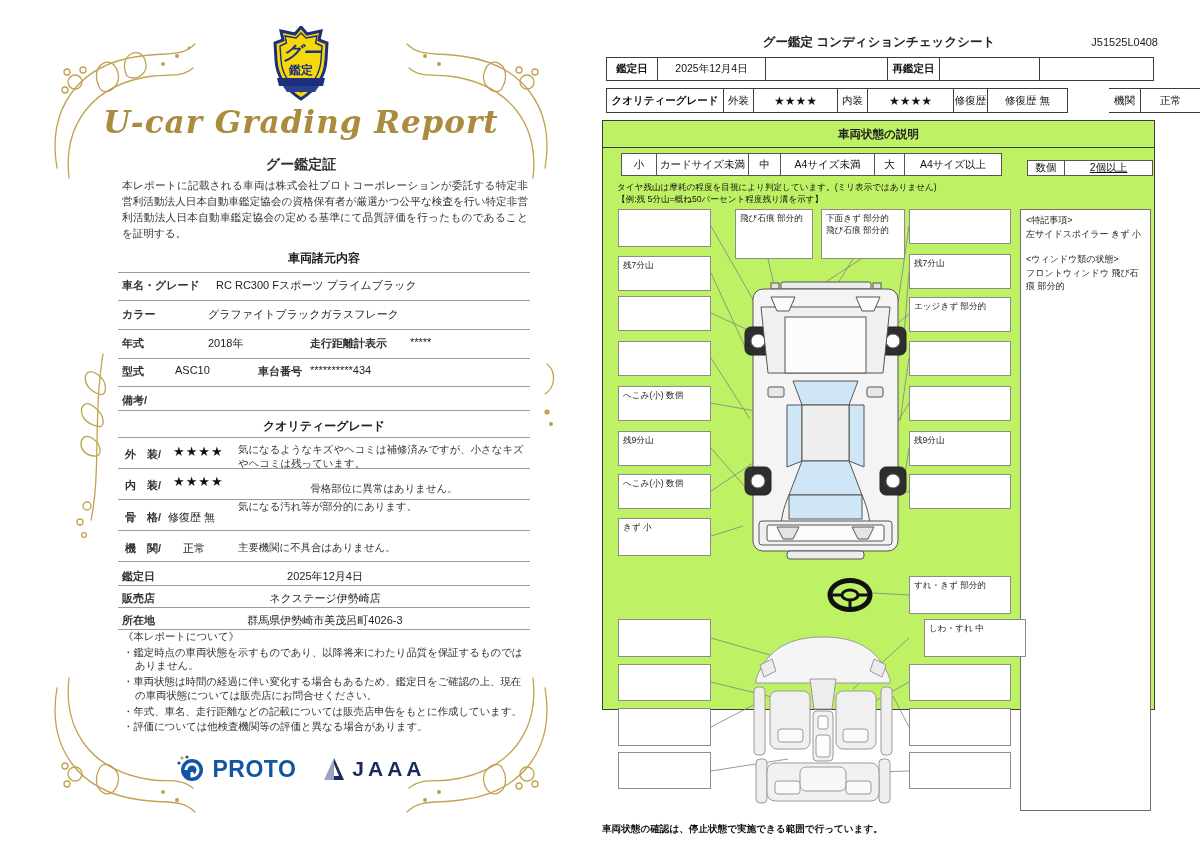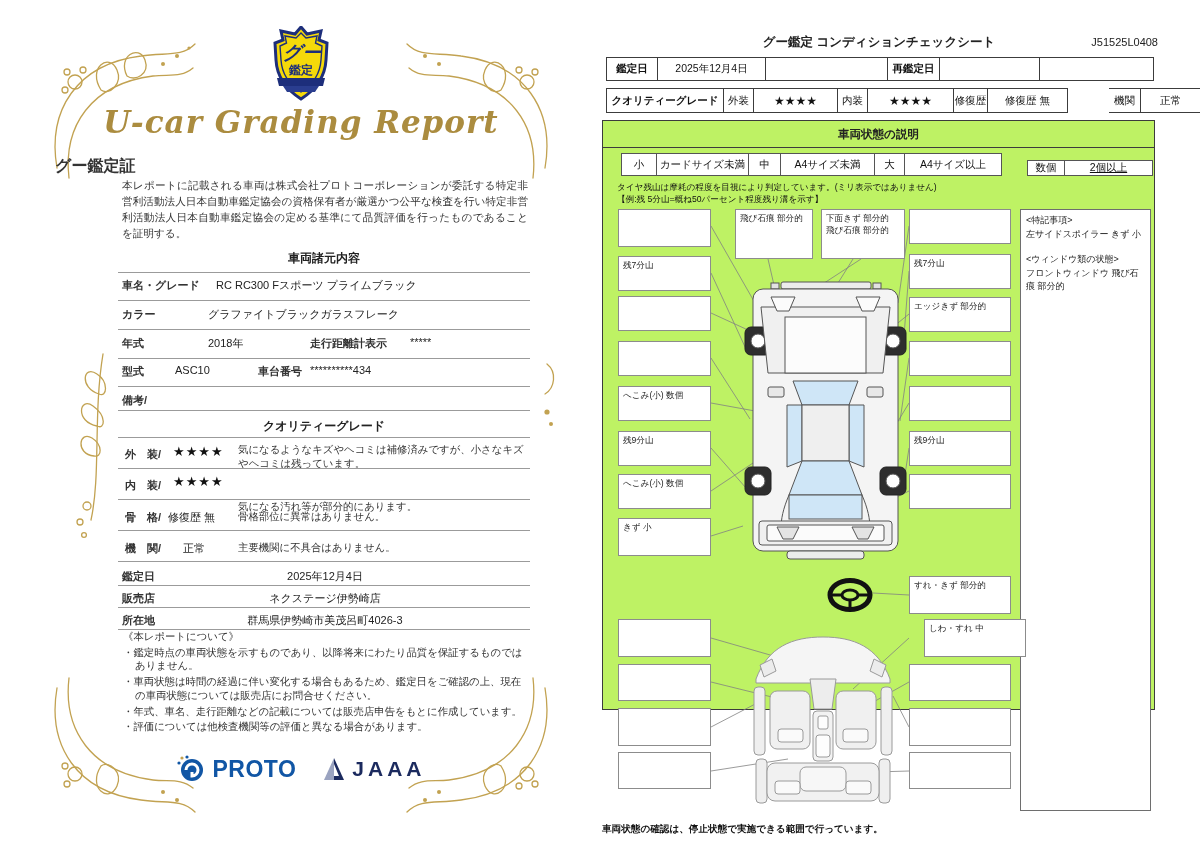--- a/index.html
+++ b/index.html
@@ -10,21 +10,21 @@
   .abs{position:absolute;}
   
   #left-page{position:absolute;left:55px;top:18px;width:492px;height:820px;}
   .gold{stroke:#c2a251;fill:none;stroke-width:1.3;stroke-linecap:round;}
   .gold-dot{fill:#c2a251;stroke:none;}
   .cert-title{
     position:absolute;left:0;top:86px;width:492px;text-align:center;
     font-family:"DejaVu Serif",serif;font-style:italic;font-weight:bold;
     font-size:31px;color:#ab8c3f;letter-spacing:1px;
   }
-  .cert-sub{position:absolute;left:0;top:138px;width:492px;font-size:16px;font-weight:bold;color:#333;}
+  .cert-sub{position:absolute;left:0;top:138px;width:492px;text-align:center;font-size:14px;font-weight:bold;color:#333;}
   .intro{position:absolute;left:67px;top:160px;width:406px;font-size:10.6px;line-height:1.5;color:#333;text-align:justify;}
   .sec-head{position:absolute;width:412px;left:63px;text-align:center;font-weight:bold;font-size:12px;color:#222;}
   .rule{position:absolute;left:63px;width:412px;height:1px;background:#9b9b9b;}
   .lbl{font-weight:bold;color:#333;font-size:11px;position:absolute;}
   .val{color:#222;font-size:11px;position:absolute;}
   .stars{font-size:13px;letter-spacing:1px;color:#111;position:absolute;}
   .desc{font-size:10.4px;color:#333;position:absolute;line-height:1.3;}
   .about{position:absolute;left:68px;top:612px;width:404px;font-size:10.4px;line-height:1.32;color:#333;}
   .about .hd{margin-bottom:2px;}
   .about .bl{padding-left:12px;text-indent:-12px;margin-bottom:2px;}
@@ -164,21 +164,21 @@
   <span class="lbl" style="left:70px;top:429px;">外　装/</span>
   <span class="stars" style="left:118px;top:426px;">★★★★</span>
   <span class="desc" style="left:183px;top:425px;width:292px;">気になるようなキズやヘコミは補修済みですが、小さなキズやヘコミは残っています。</span>
   <div class="rule" style="top:450px;"></div>
   <span class="lbl" style="left:70px;top:460px;">内　装/</span>
   <span class="stars" style="left:118px;top:456px;">★★★★</span>
   <span class="desc" style="left:183px;top:482px;width:292px;">気になる汚れ等が部分的にあります。</span>
   <div class="rule" style="top:481px;"></div>
   <span class="lbl" style="left:70px;top:492px;">骨　格/</span>
   <span class="val" style="left:113px;top:492px;">修復歴 無</span>
-  <span class="desc" style="left:183px;top:492px;width:292px;">骨格部位に異常はありません。</span>
+  <span class="desc" style="left:183px;top:464px;width:292px;text-align:center;">骨格部位に異常はありません。</span>
   <div class="rule" style="top:512px;"></div>
   <span class="lbl" style="left:70px;top:523px;">機　関/</span>
   <span class="val" style="left:128px;top:523px;">正常</span>
   <span class="desc" style="left:183px;top:523px;width:292px;">主要機関に不具合はありません。</span>
   <div class="rule" style="top:543px;"></div>
 
   <span class="lbl" style="left:67px;top:551px;">鑑定日</span>
   <span class="val" style="left:145px;top:551px;width:250px;text-align:center;">2025年12月4日</span>
   <div class="rule" style="top:567px;"></div>
   <span class="lbl" style="left:67px;top:573px;">販売店</span>

